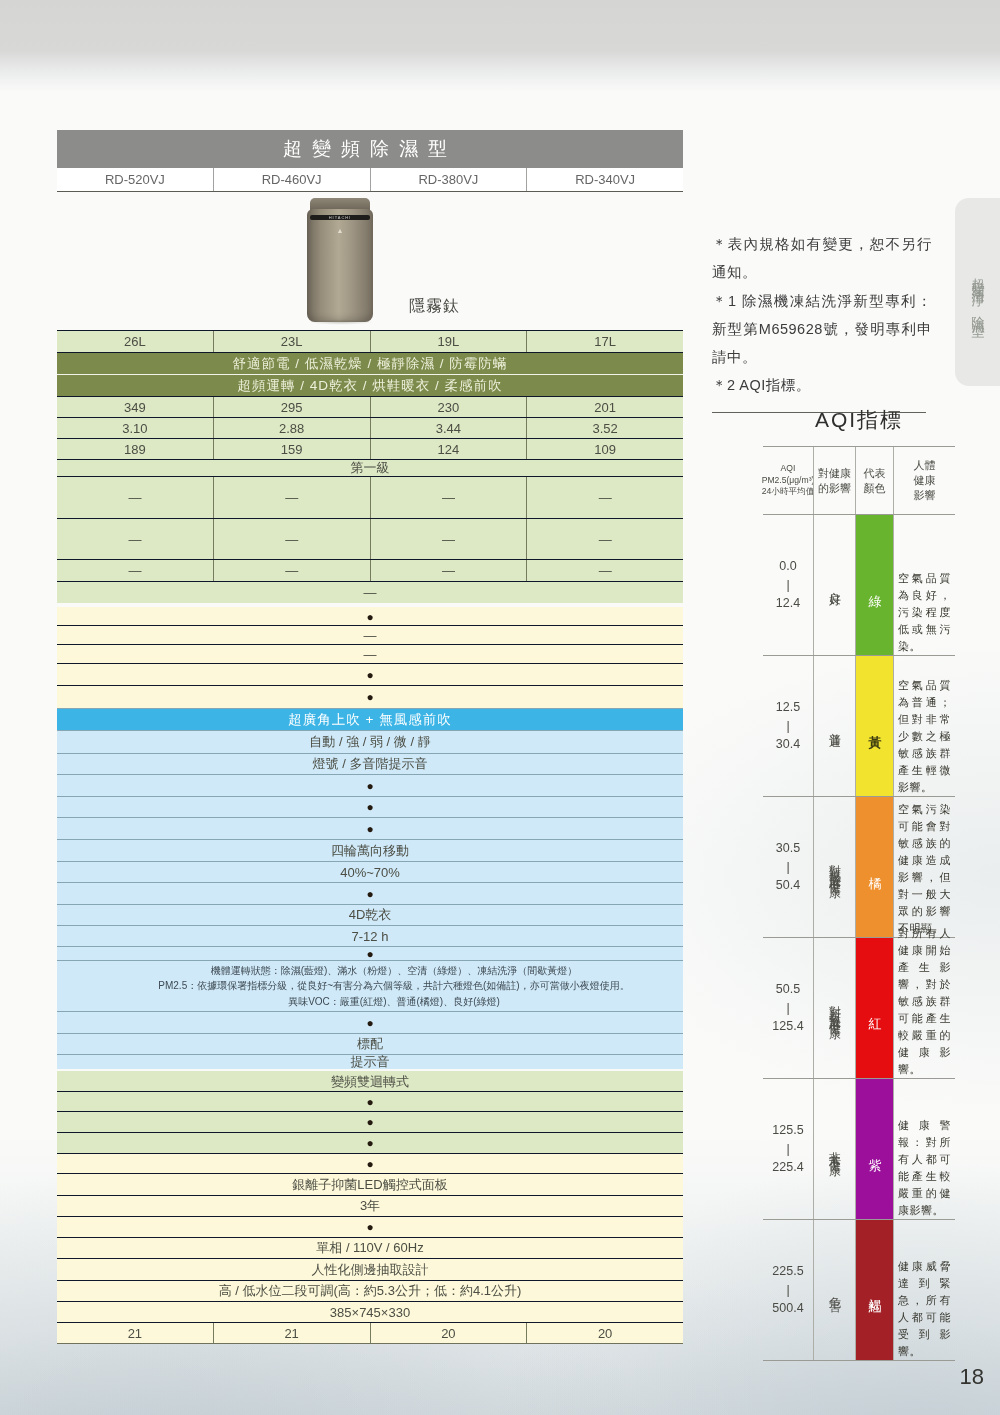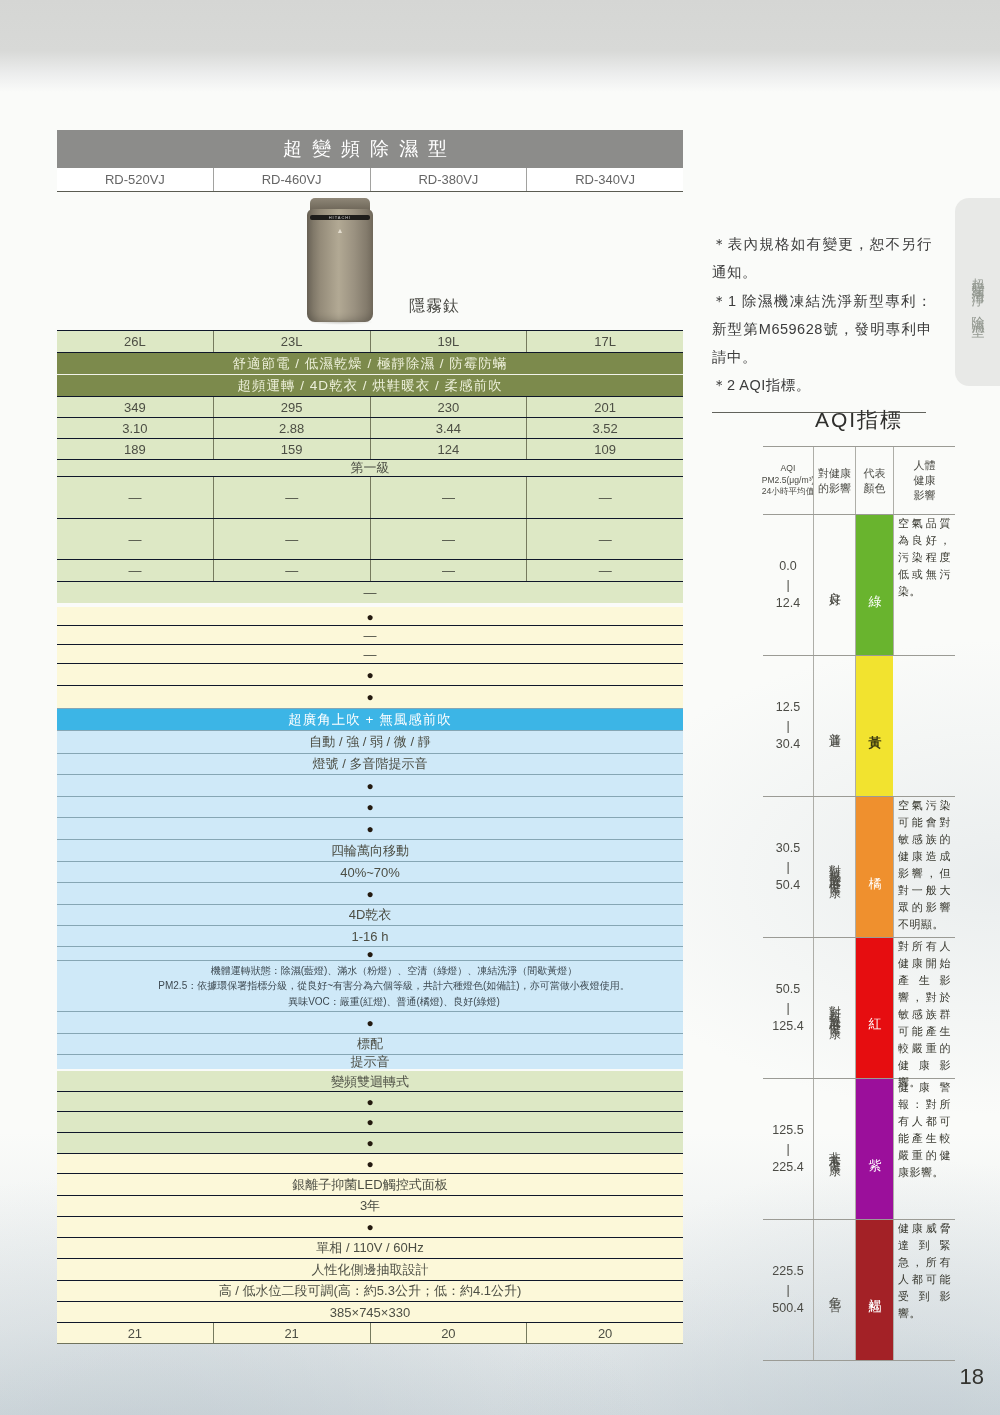--- a/index.html
+++ b/index.html
@@ -92,21 +92,21 @@
   .aqi-range { font-size:12.5px; color:#4b4b45; line-height:1.5; }
   .vtext { writing-mode:vertical-rl; text-orientation:upright; font-size:12px;
            letter-spacing:3px; color:#4b4b45; }
   .ac.c3 { padding:0; }
   .swatch { width:100%; height:100%; display:flex; align-items:center; justify-content:center; }
   .swatch .vtext { font-size:13px; letter-spacing:2px; }
   .swatch .vtext.light { color:#fff; }
   .swatch .vtext.darklbl { color:#3b3b10; font-weight:bold; }
   .aqi-desc { font-size:11px; line-height:1.55; color:#38382f; text-align:justify;
               padding:0 4px; letter-spacing:.5px; }
-  .ac.c4 { align-items:flex-start; }
+  .ac.c4 { align-items:flex-end; }
 
   .page-number { position:absolute; right:16px; top:1364px; font-size:22px; color:#33332f;
                  z-index:2; }
 </style>
 </head>
 <body>
 
 <div class="page">
   <div class="topband"></div>
   <div class="waves"></div>
@@ -232,21 +232,21 @@
         <div class="srow bg-blue" style="height: 21px;">
           <div class="sfull">40%~70%</div>
         </div>
         <div class="srow bg-blue dot" style="height: 22px;">
           <div class="sfull">●</div>
         </div>
         <div class="srow bg-blue" style="height: 21px;">
           <div class="sfull">4D乾衣</div>
         </div>
         <div class="srow bg-blue" style="height: 21px;">
-          <div class="sfull">1-16 h</div>
+          <div class="sfull">7-12 h</div>
         </div>
         <div class="srow bg-blue dot" style="height: 14px;">
           <div class="sfull">●</div>
         </div>
         <div class="srow bg-blue small" style="height: 51px; padding-left: 48px;">
           <div class="sfull pre">機體運轉狀態：除濕(藍燈)、滿水（粉燈）、空清（綠燈）、凍結洗淨（間歇黃燈）
 PM2.5：依據環保署指標分級，從良好~有害分為六個等級，共計六種燈色(如備註)，亦可當做小夜燈使用。
 異味VOC：嚴重(紅燈)、普通(橘燈)、良好(綠燈)</div>
         </div>
         <div class="srow bg-blue dot" style="height: 22px;">
@@ -354,20 +354,23 @@
 |
 30.4</div>
             <div class="ac c2">
               <span class="vtext">普通</span>
             </div>
             <div class="ac c3">
               <div class="swatch" style="background: rgb(242, 227, 47);">
                 <span class="vtext darklbl">黃</span>
               </div>
             </div>
+            <div class="ac c4">
+              <div class="aqi-desc">空氣品質為普通；但對非常少數之極敏感族群產生輕微影響。</div>
+            </div>
           </div>
           <div class="arow">
             <div class="ac c1 pre aqi-range">30.5
 |
 50.4</div>
             <div class="ac c2">
               <span class="vtext">對敏感族群不健康</span>
             </div>
             <div class="ac c3">
               <div class="swatch" style="background: rgb(239, 144, 46);">

